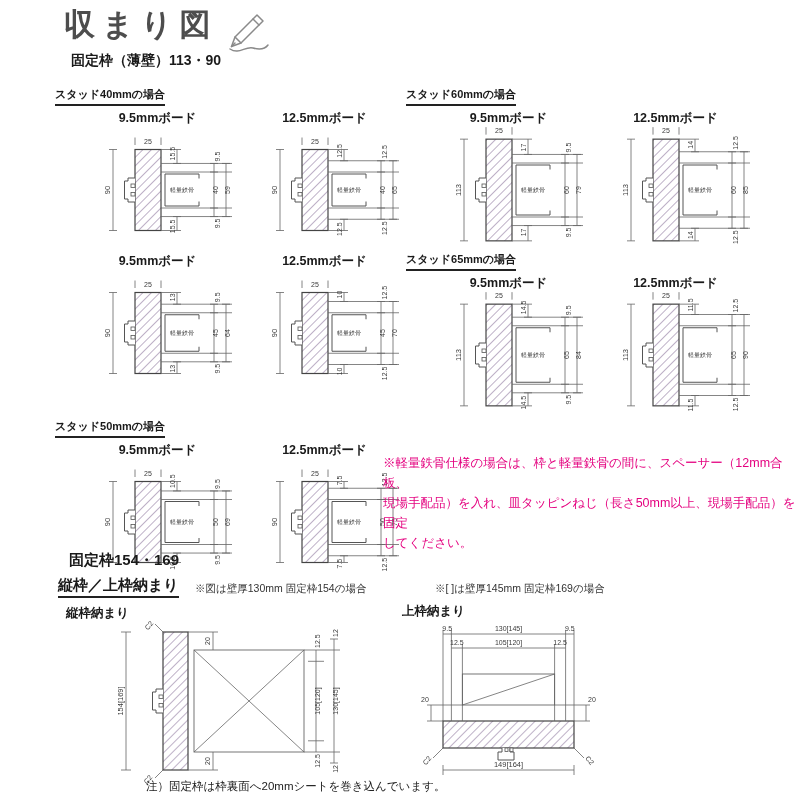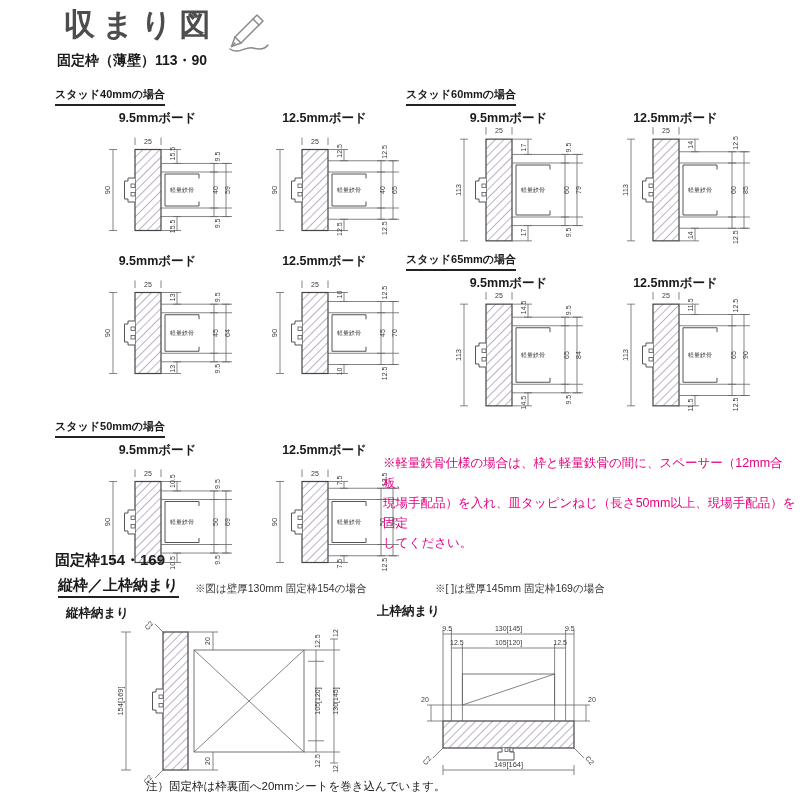--- a/index.html
+++ b/index.html
@@ -3,42 +3,42 @@
 <meta charset="utf-8">
 <style>
   * { margin:0; padding:0; box-sizing:border-box; }
   body { width:800px; height:800px; background:#ffffff; font-family:"Liberation Sans", sans-serif; position:relative; overflow:hidden; color:#333; }
   .page { position:absolute; inset:0; }
 
   .title-row { position:absolute; left:64px; top:8px; display:flex; align-items:flex-start; }
   .page-title { font-size:31px; font-weight:bold; color:#4d4d4d; letter-spacing:7px; line-height:1.1; }
   .pencil { margin-left:2px; margin-top:2px; }
 
-  .subtitle { position:absolute; font-size:14px; font-weight:bold; color:#1a1a1a; }
+  .subtitle { position:absolute; font-size:14px; font-weight:bold; color:#1a1a1a;margin-left:14px; }
   .subtitle-thin { left:57px; top:52px; }
   .subtitle-154 { left:55px; top:551px; font-size:15px; }
 
   .stud-group { position:absolute; }
   .stud-header { display:inline-block; font-size:11px; font-weight:bold; color:#1a1a1a; border-bottom:2.5px solid #222; padding-bottom:2px; }
   .diag-row { display:flex; gap:12px; margin-left:25px; margin-top:4px; }
   .diag-block { width:155px; }
   .board-label { text-align:center; font-size:12.5px; font-weight:bold; color:#1a1a1a; height:17px; }
   svg { overflow:visible; display:block; }
   svg text { font-family:"Liberation Sans", sans-serif; fill:#3a3a3a; }
 
   .pink-note { position:absolute; left:383px; top:453px; width:415px; font-size:12.5px; line-height:1.6; }
 
   .lower-header-row { position:absolute; left:58px; top:576px; }
   .lower-header { display:inline-block; font-size:15px; font-weight:bold; color:#1a1a1a; border-bottom:2.5px solid #222; padding-bottom:1px; }
   .lower-note-a { position:absolute; left:195px; top:582px; font-size:10.5px; white-space:nowrap; }
   .lower-note-b { position:absolute; left:435px; top:582px; font-size:10.5px; white-space:nowrap; }
 
   .sub-diag-title { position:absolute; font-size:12.5px; font-weight:bold; color:#1a1a1a; }
   .tate-title { left:66px; top:605px; }
-  .kami-title { left:377px; top:603px; }
+  .kami-title { left:402px; top:603px; }
   #tate-svg { position:absolute; left:58px; top:620px; }
   #kami-svg { position:absolute; left:383px; top:618px; }
 
   .foot-note { position:absolute; left:122px; top:779px; font-size:11.5px; color:#222;margin-left:24px; }
 </style>
 </head>
 <body>
 
 <div class="page">
 

